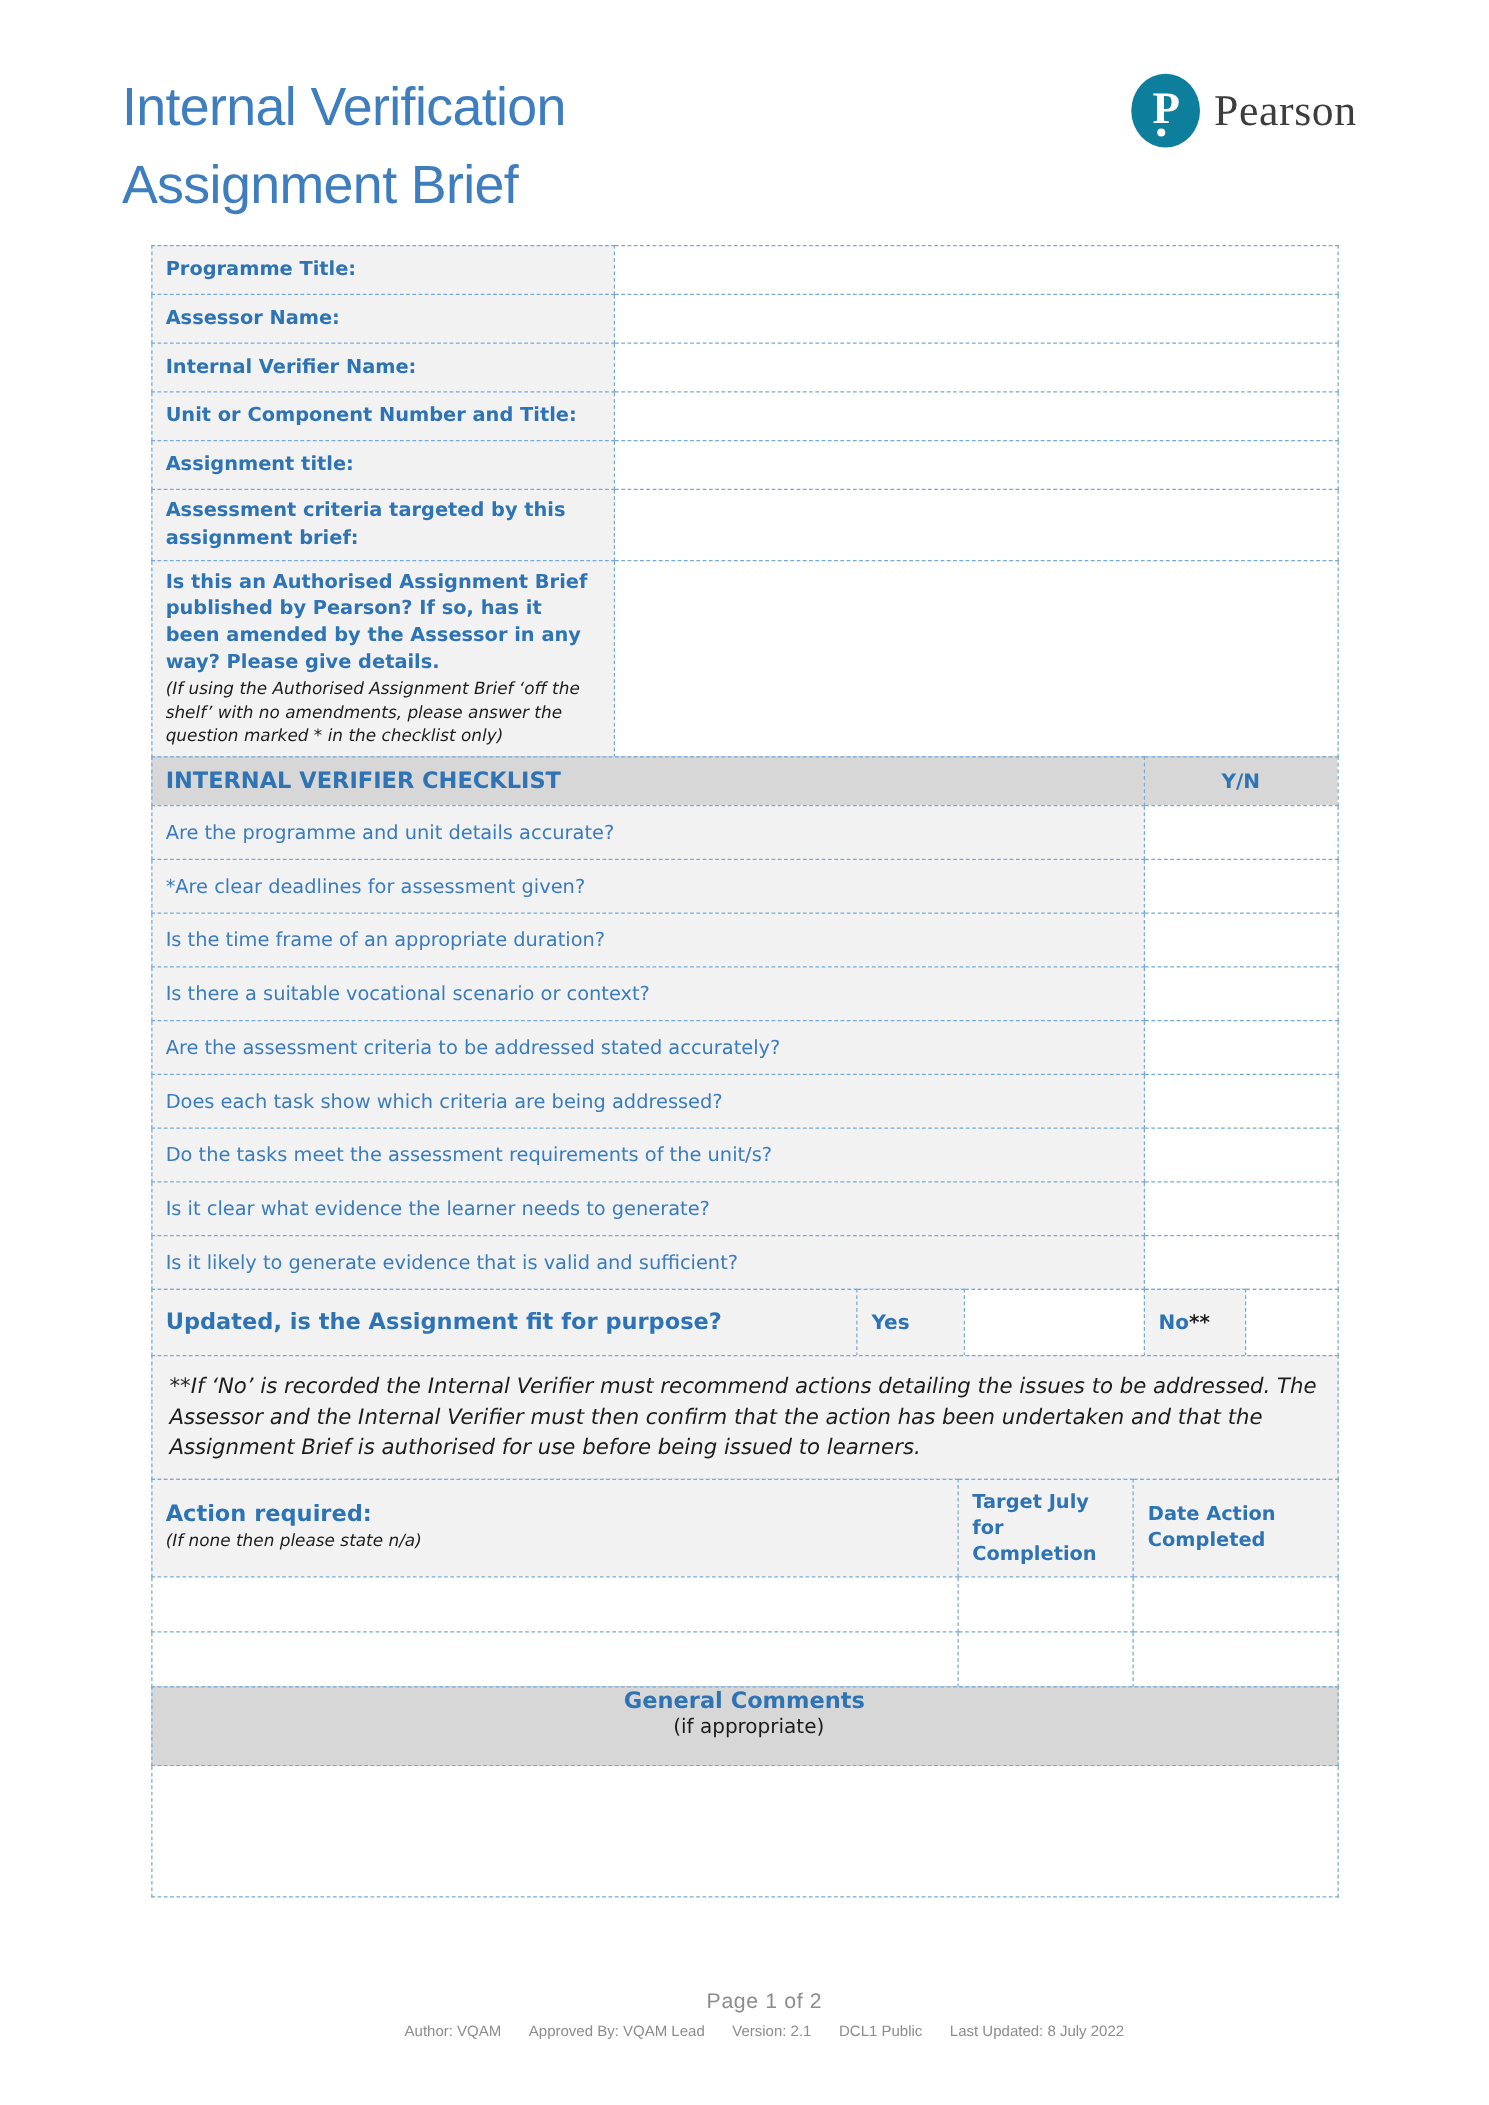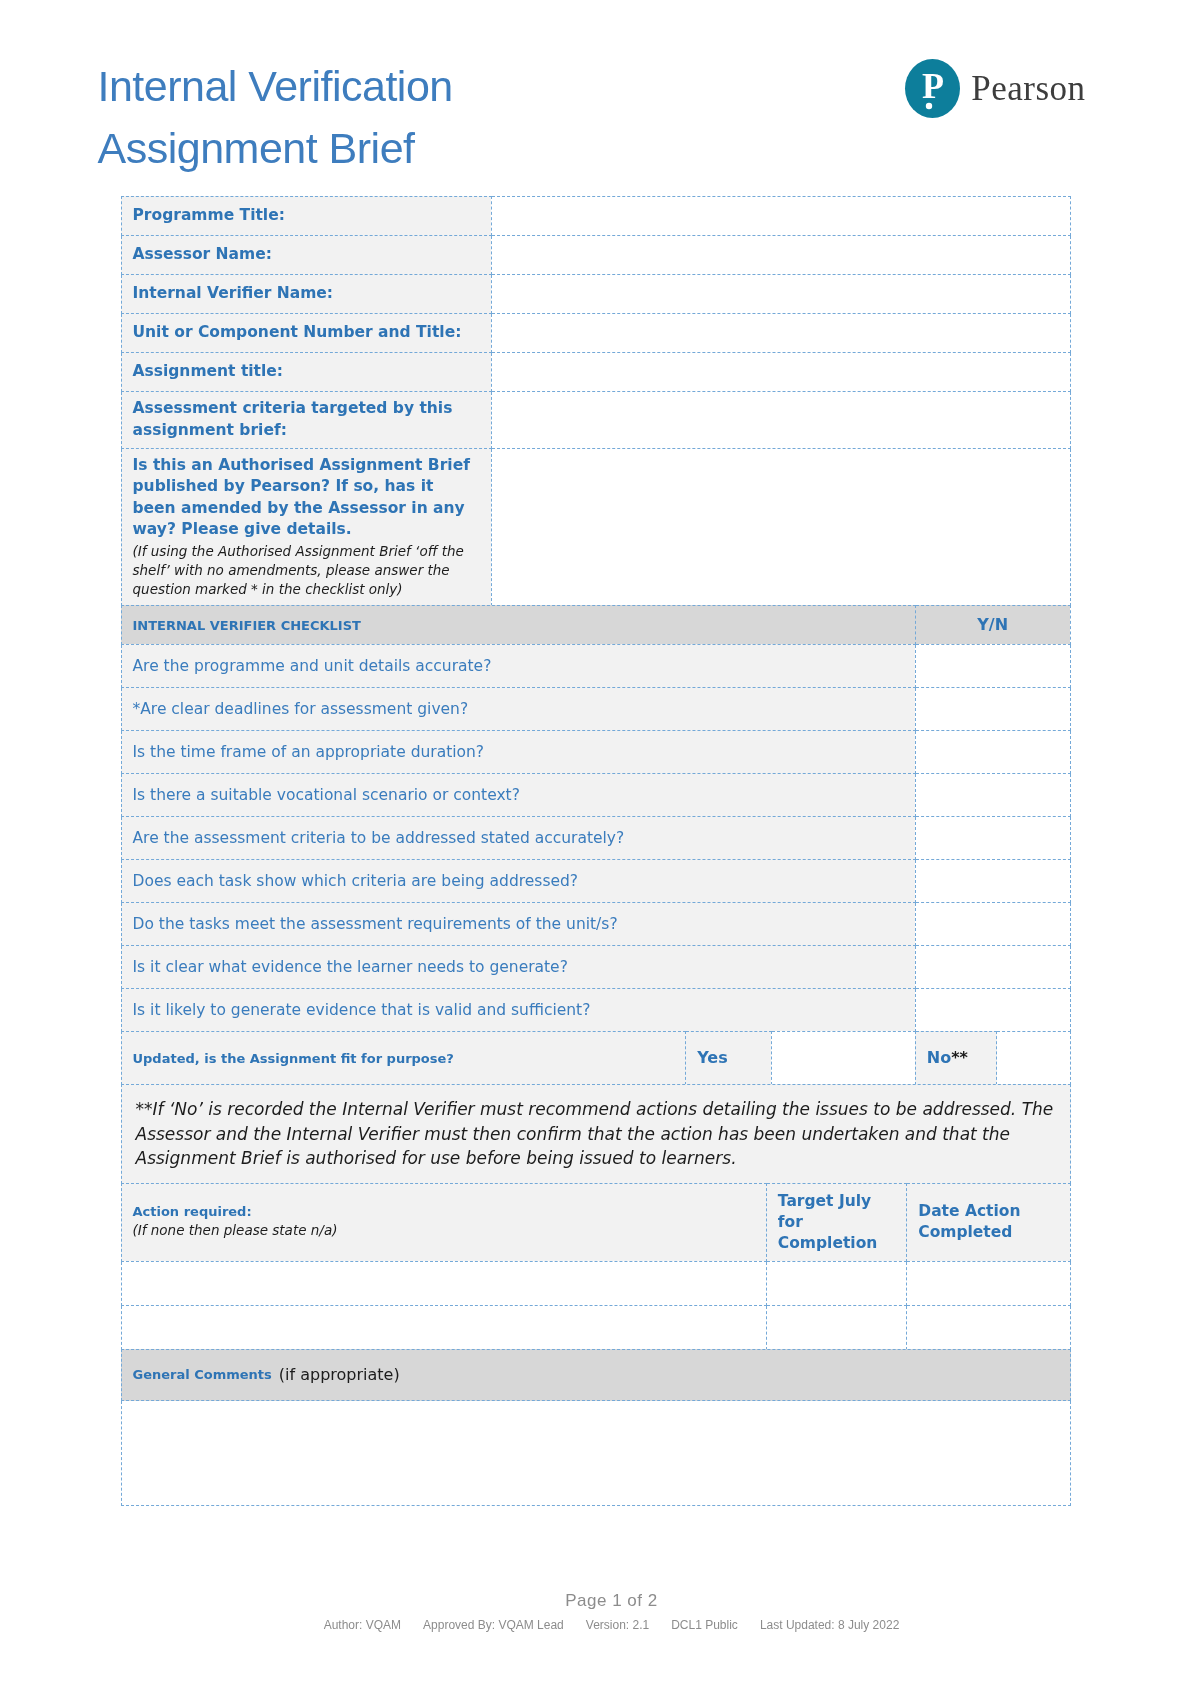--- a/index.html
+++ b/index.html
@@ -77,21 +77,21 @@
   td.val  { background: #ffffff; }
   .b {
     font-weight: bold;
     color: var(--blue);
     font-size: 15.5px;
     line-height: 1.38;
   }
   .big-b {
     font-weight: bold;
     color: var(--blue);
-    font-size: 13px;
+    font-size: 18px;
   }
   .it {
     display: block;
     font-style: italic;
     color: var(--dark);
     font-size: 13.5px;
     line-height: 1.4;
     margin-top: 2px;
   }
 
@@ -149,24 +149,25 @@
     font-size: 15.5px;
     line-height: 1.35;
     vertical-align: middle;
   }
   .actions tr.empty td { height: 44px; background: #ffffff; }
 
   
   .comments-banner {
     border: 1px dashed var(--border);
     background: var(--band);
-    height: 52px;
+    height: 64px;
     display: flex;
     align-items: center;
     padding: 0 11px;
+    flex-direction: column;
   }
   .comments-banner .plain {
     color: var(--dark);
     font-size: 16px;
     font-weight: normal;
     margin-left: 7px;
   }
   .comments-box {
     border: 1px dashed var(--border);
     border-top: none;

